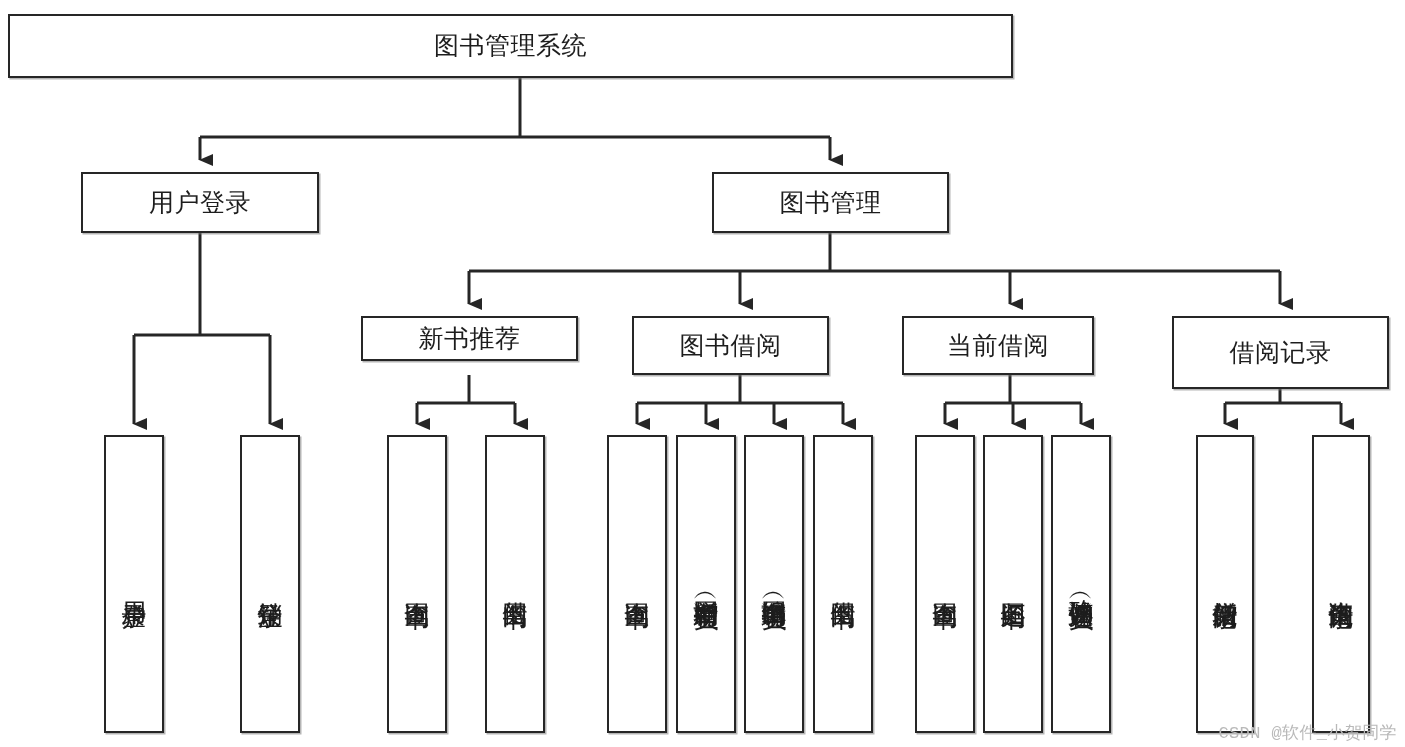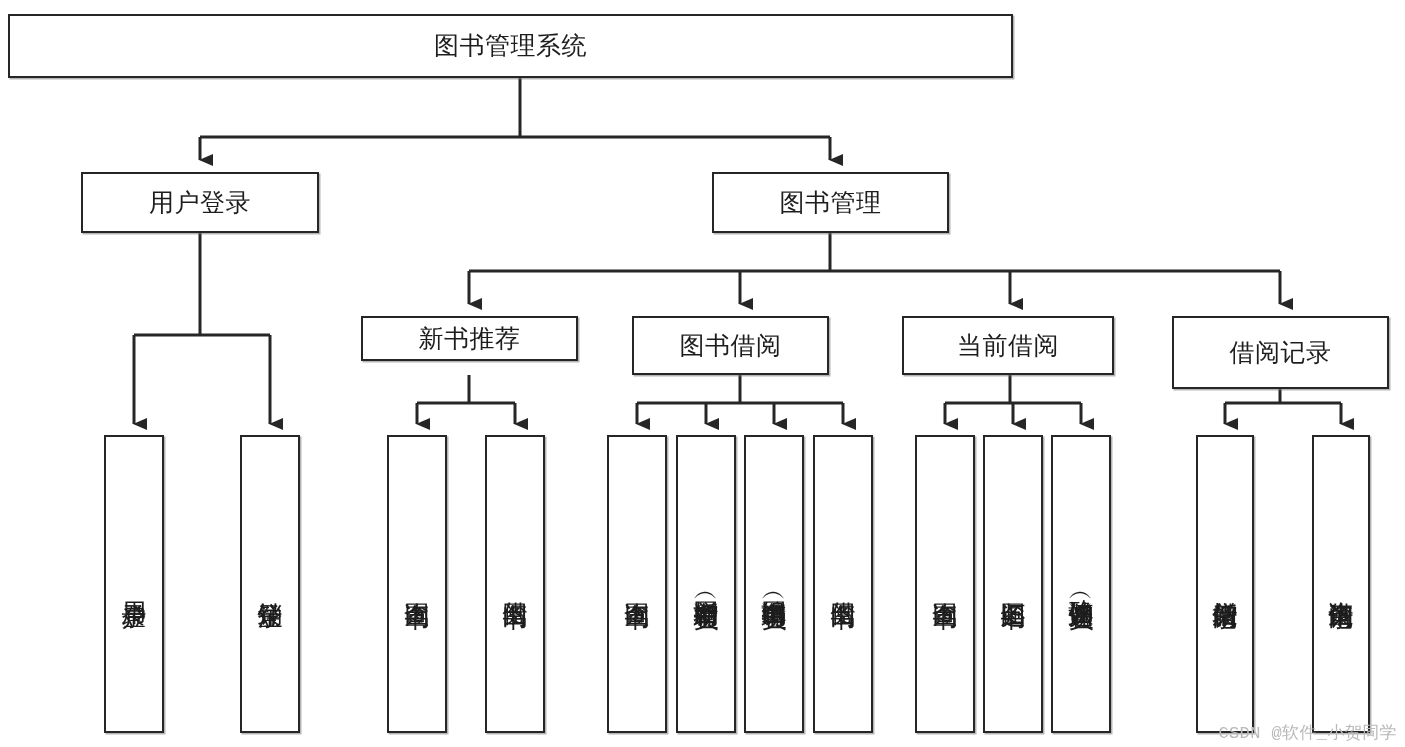--- a/index.html
+++ b/index.html
@@ -132,21 +132,21 @@
   <div class="node h" style="left:712px;top:172px;width:237px;height:61px;">
     <span class="label">图书管理</span>
   </div>
 
   <div class="node h" style="left:361px;top:316px;width:217px;height:45px;">
     <span class="label">新书推荐</span>
   </div>
   <div class="node h" style="left:604px;top:316px;width:197px;height:59px;margin-left:28px;">
     <span class="label">图书借阅</span>
   </div>
-  <div class="node h" style="left:902px;top:316px;width:212px;height:59px;">
+  <div class="node h" style="left:902px;top:316px;width:192px;height:59px;">
     <span class="label">当前借阅</span>
   </div>
   <div class="node h" style="left:1172px;top:316px;width:217px;height:73px;">
     <span class="label">借阅记录</span>
   </div>
 
   <div class="node v" style="left:104px;top:435px;width:60px;height:298px;">
     <span class="label">用户登录</span>
   </div>
   <div class="node v" style="left:240px;top:435px;width:60px;height:298px;">

